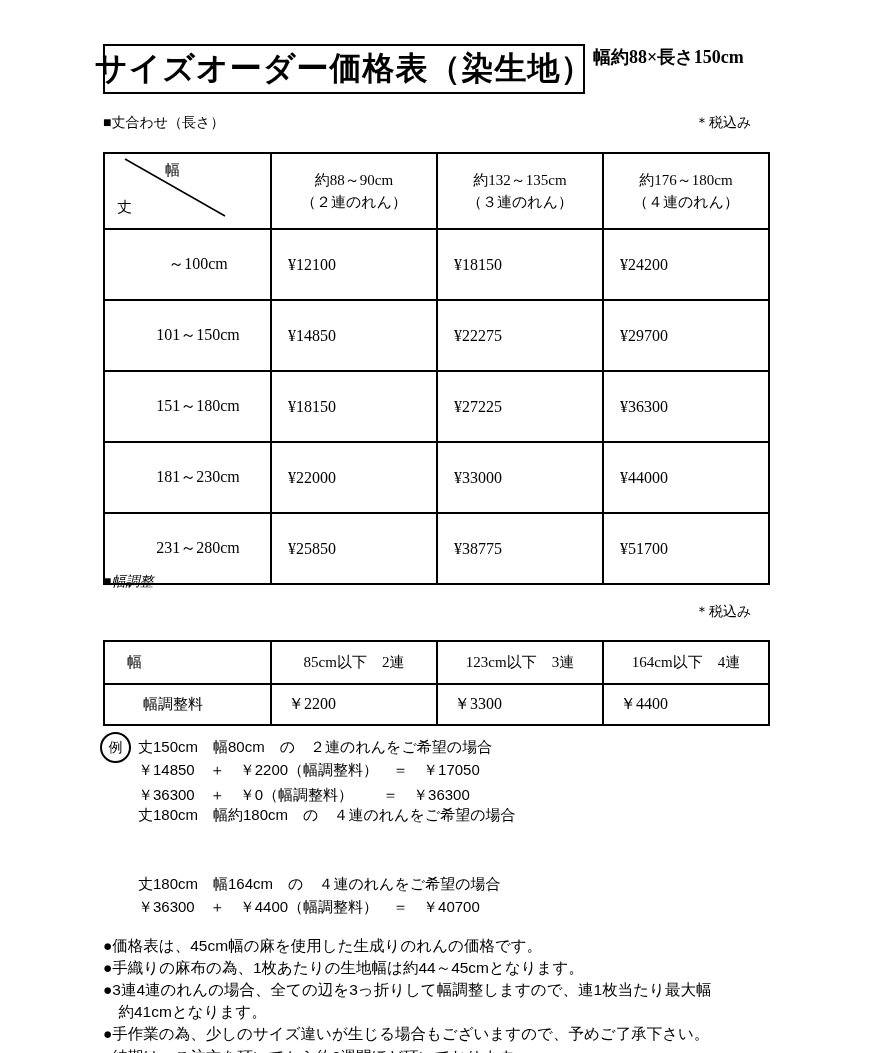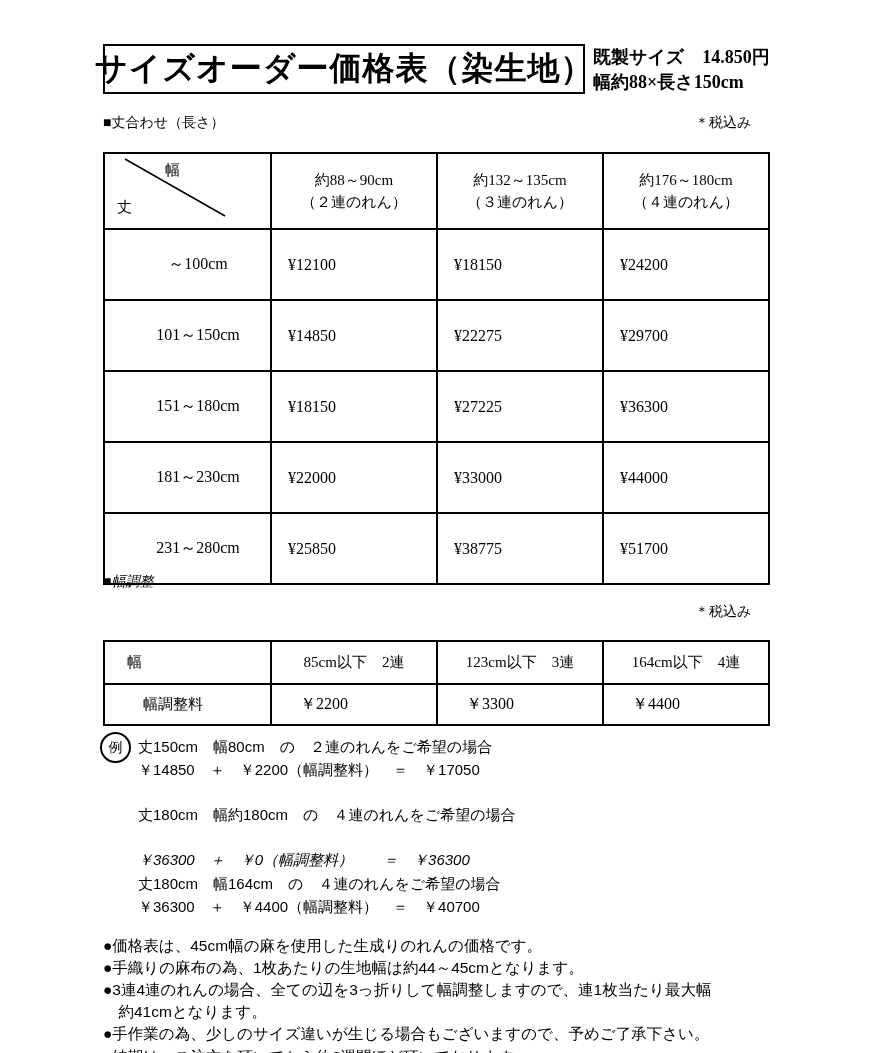--- a/index.html
+++ b/index.html
@@ -46,21 +46,21 @@
   .corner-cell svg{position:absolute;left:0;top:0;}
   .corner-w{position:absolute;top:5px;left:60px;font-size:15px;}
   .corner-t{position:absolute;bottom:10px;left:12px;font-size:15px;}
 
   .t2{left:103px;top:640px;}
   .t2 col.c0{width:167px;} .t2 col.c1{width:166px;} .t2 col.c2{width:166px;} .t2 col.c3{width:166px;}
   .t2 .hdr td{height:43px;text-align:center;font-size:15px;}
   .t2 .hdr td.first{text-align:left;padding-left:22px;}
   .t2 .row td{height:41px;}
   .t2 .row td.first{text-align:left;padding-left:38px;font-size:15px;}
-  .t2 .row td.fee{text-align:left;padding-left:28px;}
+  .t2 .row td.fee{text-align:left;padding-left:16px;}
 
   
   .example-badge{
     left:100px;top:732px;width:31px;height:31px;
     border:2px solid #000;border-radius:50%;box-sizing:border-box;
     display:flex;align-items:center;justify-content:center;font-size:14px;
   }
   .ex-line{left:138px;font-size:15px;white-space:nowrap;}
 
   
@@ -70,21 +70,20 @@
     overflow:hidden;font-size:15.5px;white-space:nowrap;
   }
 </style>
 </head>
 <body>
 
 <div class="abs title-box">
   <span>サイズオーダー価格表（染生地）</span>
 </div>
 <div class="abs title-side">
-  <div>既製サイズ　14.850円</div>
   <div>幅約88×長さ150cm</div>
 </div>
 
 <div class="abs sec-heading" style="left:103px;top:114px;">■丈合わせ（長さ）</div>
 <div class="abs tax-note" style="left:695px;top:114px;">＊税込み</div>
 
 <table class="abs t1">
   <colgroup>
       <col class="c0">
       <col class="c1">
@@ -171,21 +170,21 @@
   </tr>
 </tbody>
   </table>
 
 <div class="abs example-badge">
   <span>例</span>
 </div>
 <div class="abs ex-line" style="top:738px;">丈150cm　幅80cm　の　２連のれんをご希望の場合</div>
 <div class="abs ex-line" style="top:761px;">￥14850　＋　￥2200（幅調整料）　＝　￥17050</div>
 <div class="abs ex-line" style="top:806px;">丈180cm　幅約180cm　の　４連のれんをご希望の場合</div>
-<div class="abs ex-line" style="top:851px;font-style:italic;">￥36300　＋　￥0（幅調整料）　　＝　￥36300</div>
+<div class="abs ex-line" style="top:786px;">￥36300　＋　￥0（幅調整料）　　＝　￥36300</div>
 <div class="abs ex-line" style="top:875px;">丈180cm　幅164cm　の　４連のれんをご希望の場合</div>
 <div class="abs ex-line" style="top:898px;">￥36300　＋　￥4400（幅調整料）　＝　￥40700</div>
 
 <div class="abs note-line" style="top:936px;">●価格表は、45cm幅の麻を使用した生成りのれんの価格です。</div>
 <div class="abs note-line" style="top:958px;">●手織りの麻布の為、1枚あたりの生地幅は約44～45cmとなります。</div>
 <div class="abs note-line" style="top:980px;">●3連4連のれんの場合、全ての辺を3っ折りして幅調整しますので、連1枚当たり最大幅</div>
 <div class="abs note-line" style="top:1002px;">　約41cmとなります。</div>
 <div class="abs note-line" style="top:1024px;">●手作業の為、少しのサイズ違いが生じる場合もございますので、予めご了承下さい。</div>
 <div class="abs note-clip">●納期は、ご注文を頂いてから約2週間ほど頂いております。</div>
 

